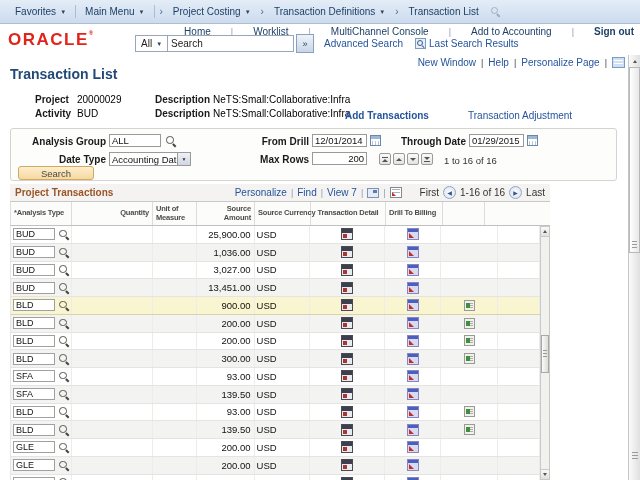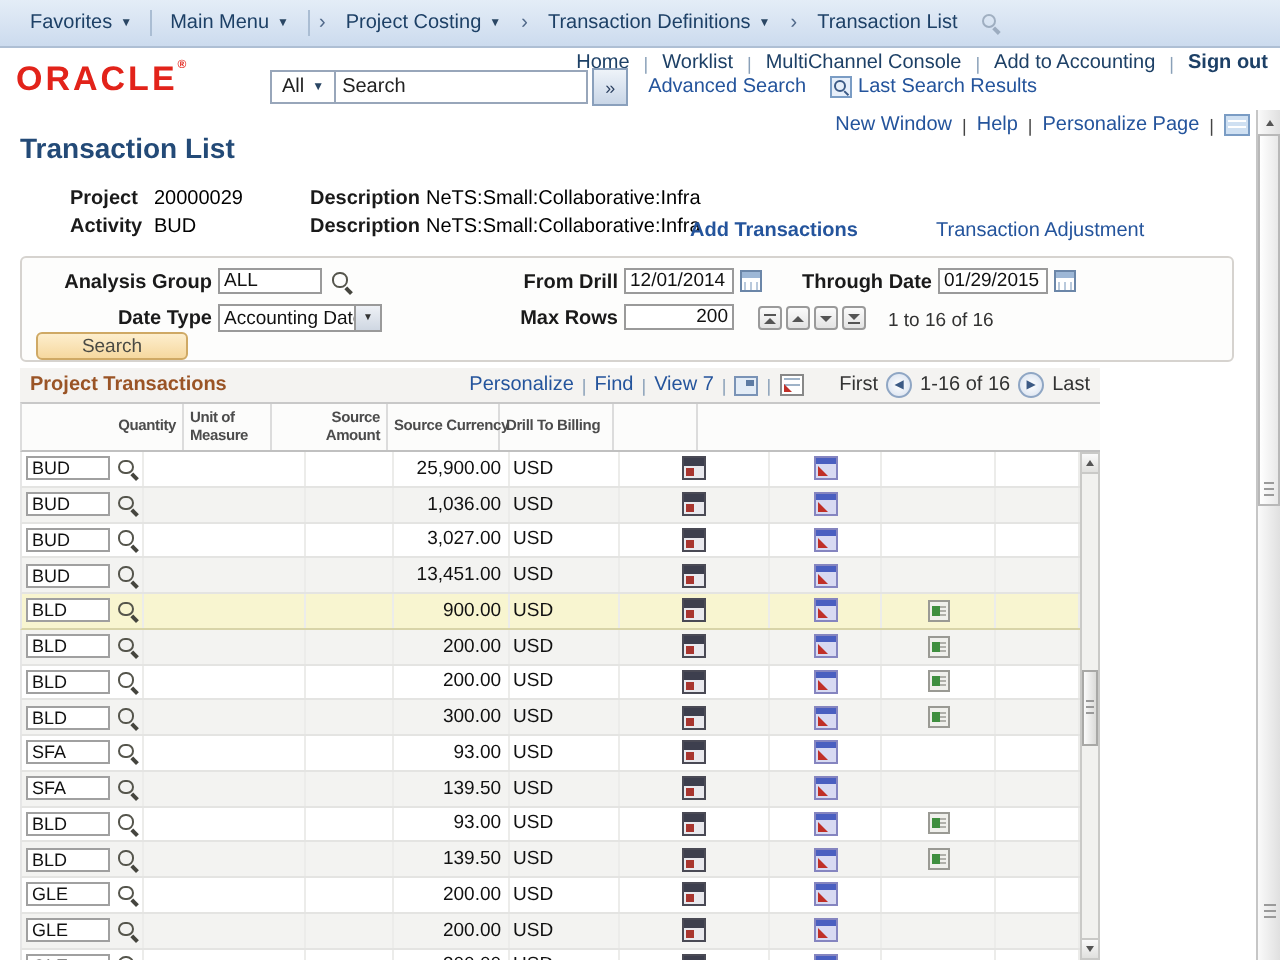--- a/index.html
+++ b/index.html
@@ -19,21 +19,21 @@
   .cdiv{width:1px;height:13px;background:#aabdd3;margin:0 2px;}
   .chev{color:#51698a;margin:0 3px;font-size:10px;}
   .ico-crumbmag{position:relative;width:11px;height:11px;display:inline-block;opacity:.45;margin-left:4px;}
   .ico-crumbmag::before{content:"";position:absolute;left:1px;top:1px;width:5px;height:5px;border:1.3px solid #5a6e85;border-radius:50%;}
   .ico-crumbmag::after{content:"";position:absolute;left:7px;top:7px;width:3.5px;height:1.5px;background:#5a6e85;transform:rotate(45deg);transform-origin:left center;}
 
   
   #header-row{position:absolute;left:0;top:24px;width:640px;height:32px;background:#fff;}
   #oracle-logo{position:absolute;left:8px;top:6px;color:#e2231a;font-size:17px;font-weight:bold;letter-spacing:1.5px;}
   .logo-mark{font-size:6px;vertical-align:top;}
-  #top-links{position:absolute;right:6px;top:2px;display:flex;align-items:center;gap:7px;font-size:10px;margin-left:48px;}
+  #top-links{position:absolute;right:6px;top:2px;display:flex;align-items:center;gap:20px;font-size:10px;margin-left:48px;}
   #top-links a{color:#1d4066;}
   #sign-out{font-weight:bold;color:#13335c;}
   #search-wrap{position:absolute;left:135px;top:10px;display:flex;align-items:center;}
   .all-box{height:17px;border:1px solid #98a6ba;background:#fff;display:flex;align-items:center;
     padding:0 5px;gap:4px;box-sizing:border-box;}
   #global-search{height:17px;width:126px;border:1px solid #98a6ba;border-left:none;font-size:10px;
     padding:0 3px;box-sizing:border-box;color:#222;font-family:inherit;}
   .go-btn{height:17px;width:16px;margin-left:2px;border:1px solid #8aa0bc;
     background:linear-gradient(#eef3f9,#c9d6e7);font-size:9px;color:#2a3f5f;
     display:flex;align-items:center;justify-content:center;cursor:pointer;}
@@ -304,24 +304,26 @@
       <span class="paging-txt">First</span>
       <span class="pgico">◀</span>
       <span class="paging-txt">1-16 of 16</span>
       <span class="pgico">▶</span>
       <span class="paging-txt">Last</span>
     </span>
   </div>
 
   <div id="grid">
     <div id="ghead">
+      <span class="hc h1">*Analysis Type</span>
       <span class="hc h2">Quantity</span>
       <span class="hc h3">Unit of Measure</span>
       <span class="hc h4">Source Amount</span>
       <span class="hc h5">Source Currency</span>
+      <span class="hc h6">Transaction Detail</span>
       <span class="hc h8">Drill To Billing</span>
       <span class="hc h9"></span>
       <span class="hc hgut"></span>
     </div>
     <div id="grid-rows">
         <div class="tr">
     <span class="td c1">
       <input class="atype" value="BUD" style="">
       <span class="ico-mag"></span>
     </span>

